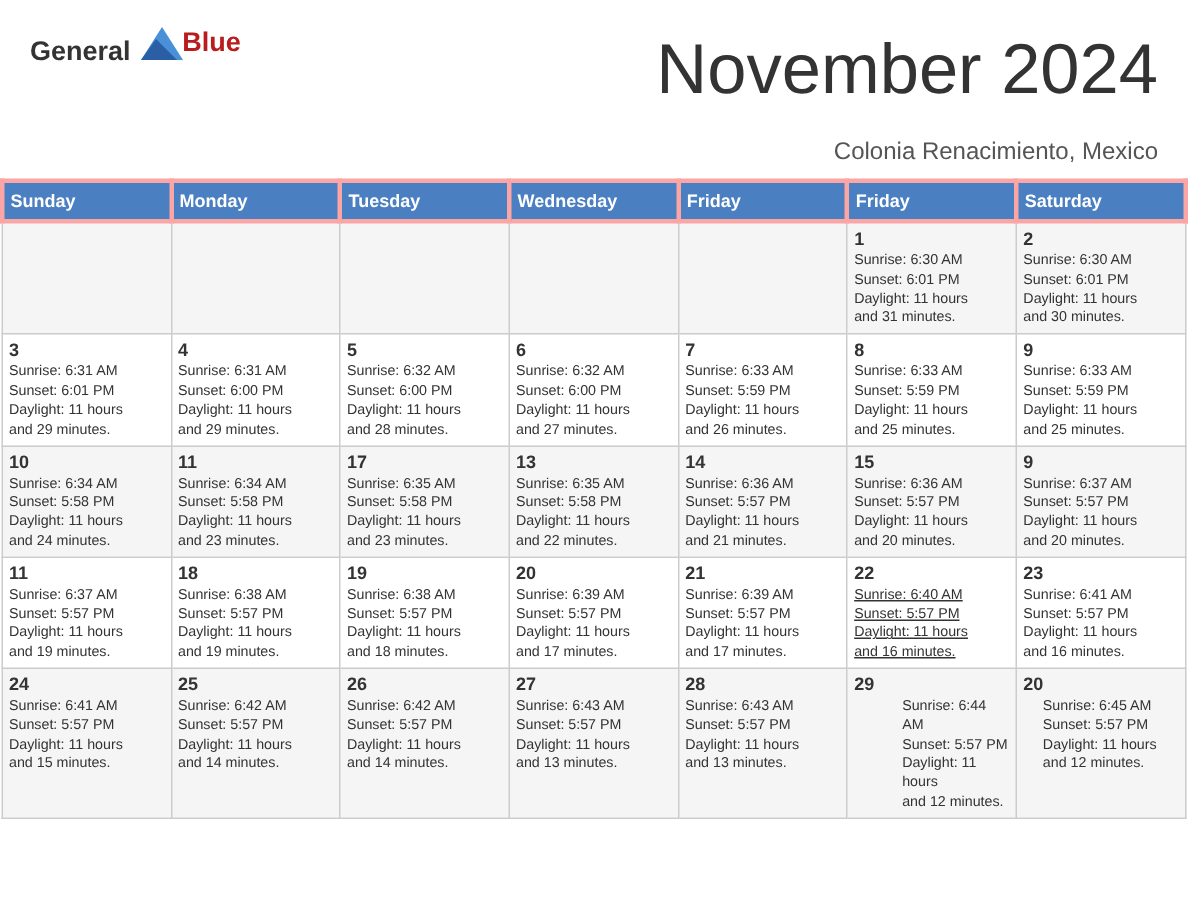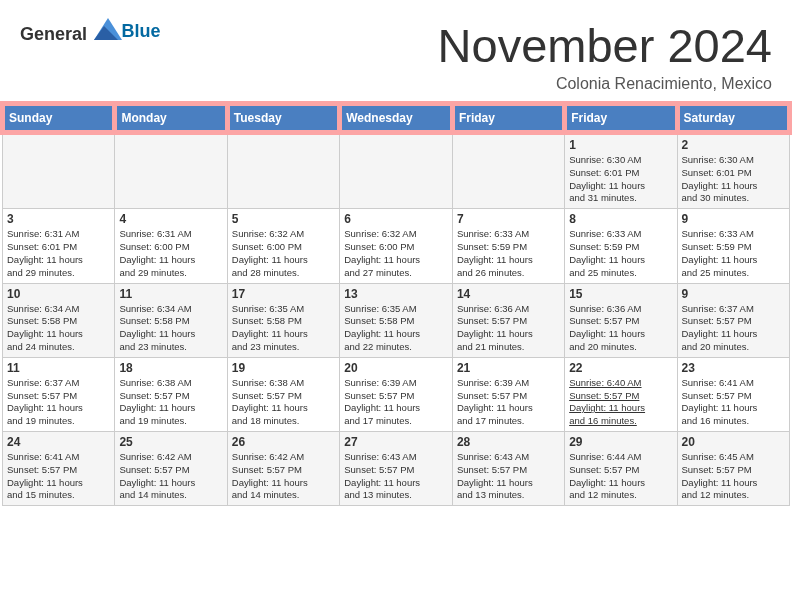--- a/index.html
+++ b/index.html
@@ -1,38 +1,38 @@
 <!DOCTYPE html>
 <html><head>
   <meta charset="utf-8">
   <style>
     * { box-sizing: border-box; margin: 0; padding: 0; }
     body { font-family: Arial, sans-serif; background: #fff; width: 792px; height: 612px; overflow: hidden; }
 
     .header { display: flex; justify-content: space-between; align-items: flex-start; padding: 18px 20px 8px 20px; }
 
-    .logo { display: flex; align-items: center; }
+    .logo { display: flex; align-items: flex-start; }
     .logo-text-general { font-size: 18px; font-weight: bold; color: #333; }
-    .logo-text-blue { font-size: 18px; font-weight: bold; color: #0369a1; }
+    .logo-text-blue { font-size: 18px; font-weight: bold; color: #b91c1c; }
     .logo-icon { width: 28px; height: 22px; margin-left: 2px; }
 
     .title-block { text-align: right; }
     .month-title { font-size: 47px; color: #333; font-weight: normal; }
-    .location { font-size: 16px; color: #555; margin-top: 2px; }
+    .location { font-size: 16px; color: #555; margin-top: 20px; }
 
     .calendar { width: 100%; border-collapse: collapse; margin: 0; }
 
     .calendar thead tr th {
       background-color: #4a7fc1;
       color: #fff;
       font-size: 12px;
       font-weight: bold;
       padding: 5px 4px;
       text-align: left;
-      border: 5px solid #fca5a5;
+      border: 3px solid #fca5a5;
     }
 
     .calendar tbody tr td {
       border: 1px solid #ccc;
       vertical-align: top;
       padding: 3px 4px;
       width: 113px;
       min-height: 80px;
       font-size: 10px;
       color: #333;
@@ -292,27 +292,27 @@
         </td>
         <td>
           <span class="day-num">28</span>
           <div class="day-info" style="white-space: pre-line;">Sunrise: 6:43 AM
 Sunset: 5:57 PM
 Daylight: 11 hours
 and 13 minutes.</div>
         </td>
         <td>
           <span class="day-num">29</span>
-          <div class="day-info" style="white-space: pre-line;">Sunrise: 6:44 AM
+          <div class="day-info" style="white-space: pre-line; margin-left: 32px;">Sunrise: 6:44 AM
 Sunset: 5:57 PM
 Daylight: 11 hours
 and 12 minutes.</div>
         </td>
         <td>
           <span class="day-num">20</span>
-          <div class="day-info" style="white-space: pre-line;">Sunrise: 6:45 AM
+          <div class="day-info" style="white-space: pre-line; margin-left: 13px;">Sunrise: 6:45 AM
 Sunset: 5:57 PM
 Daylight: 11 hours
 and 12 minutes.</div>
         </td>
       </tr>
     </tbody>
 </table>
 
 </body></html>

